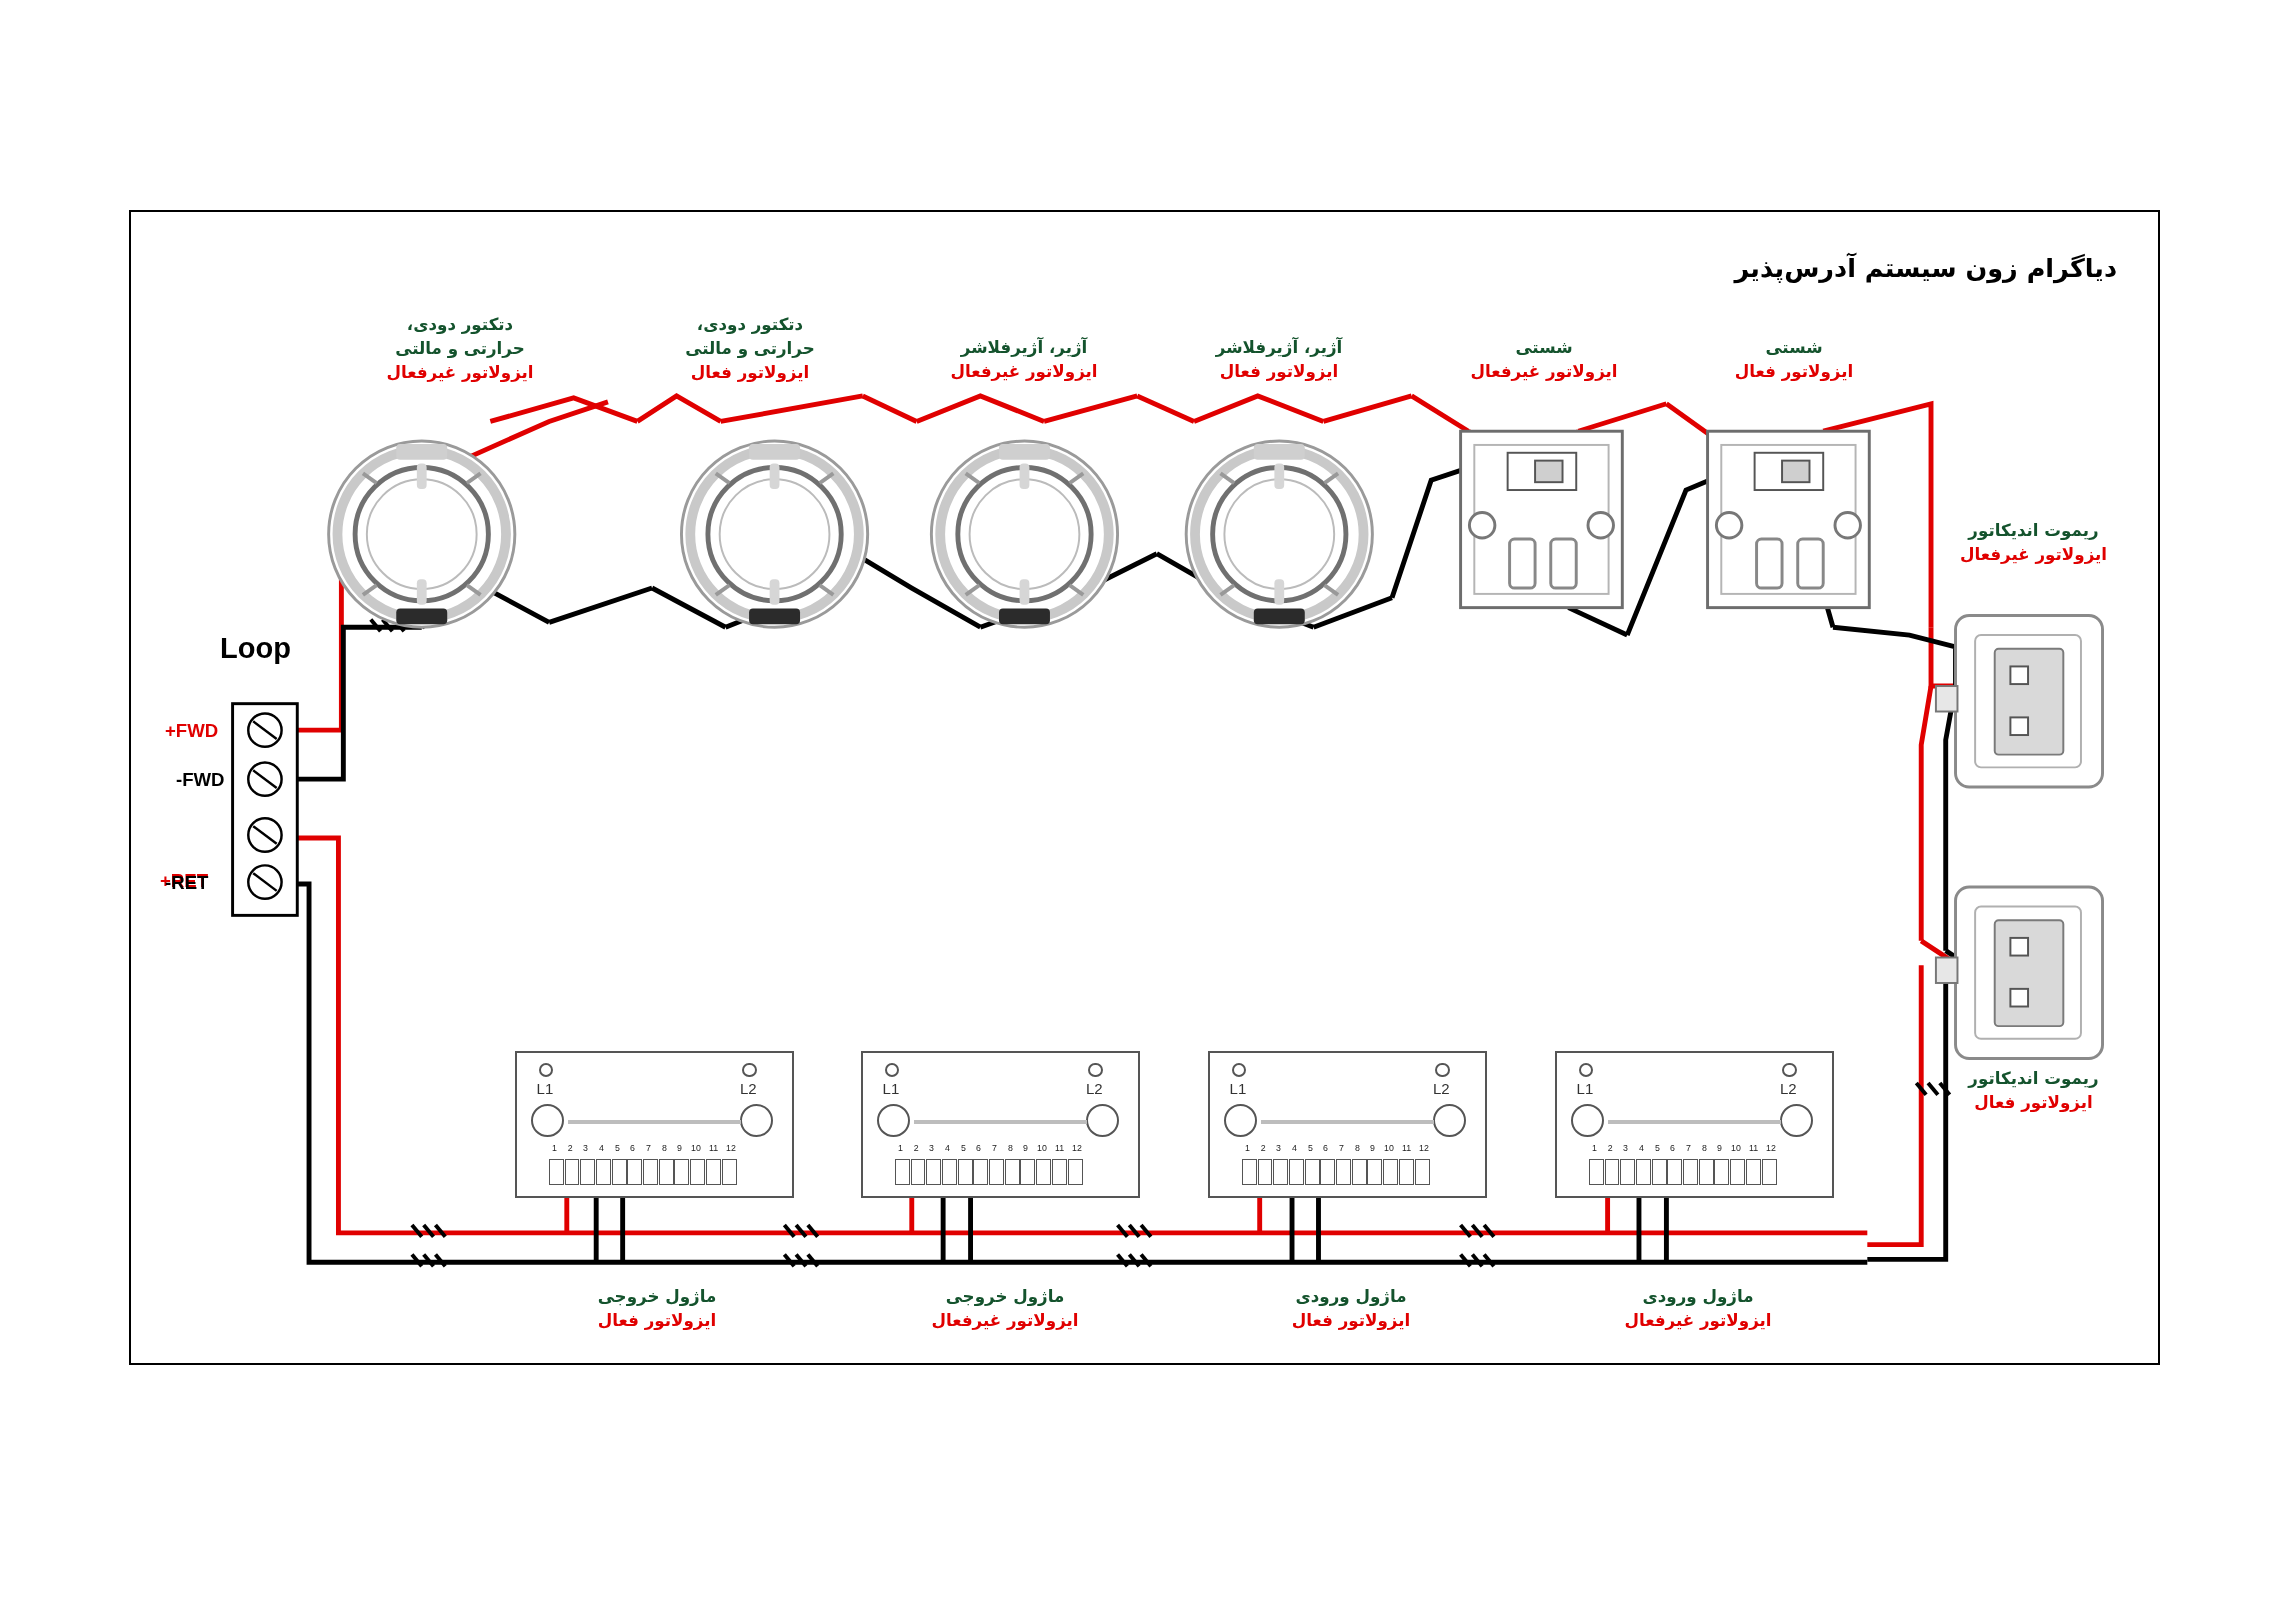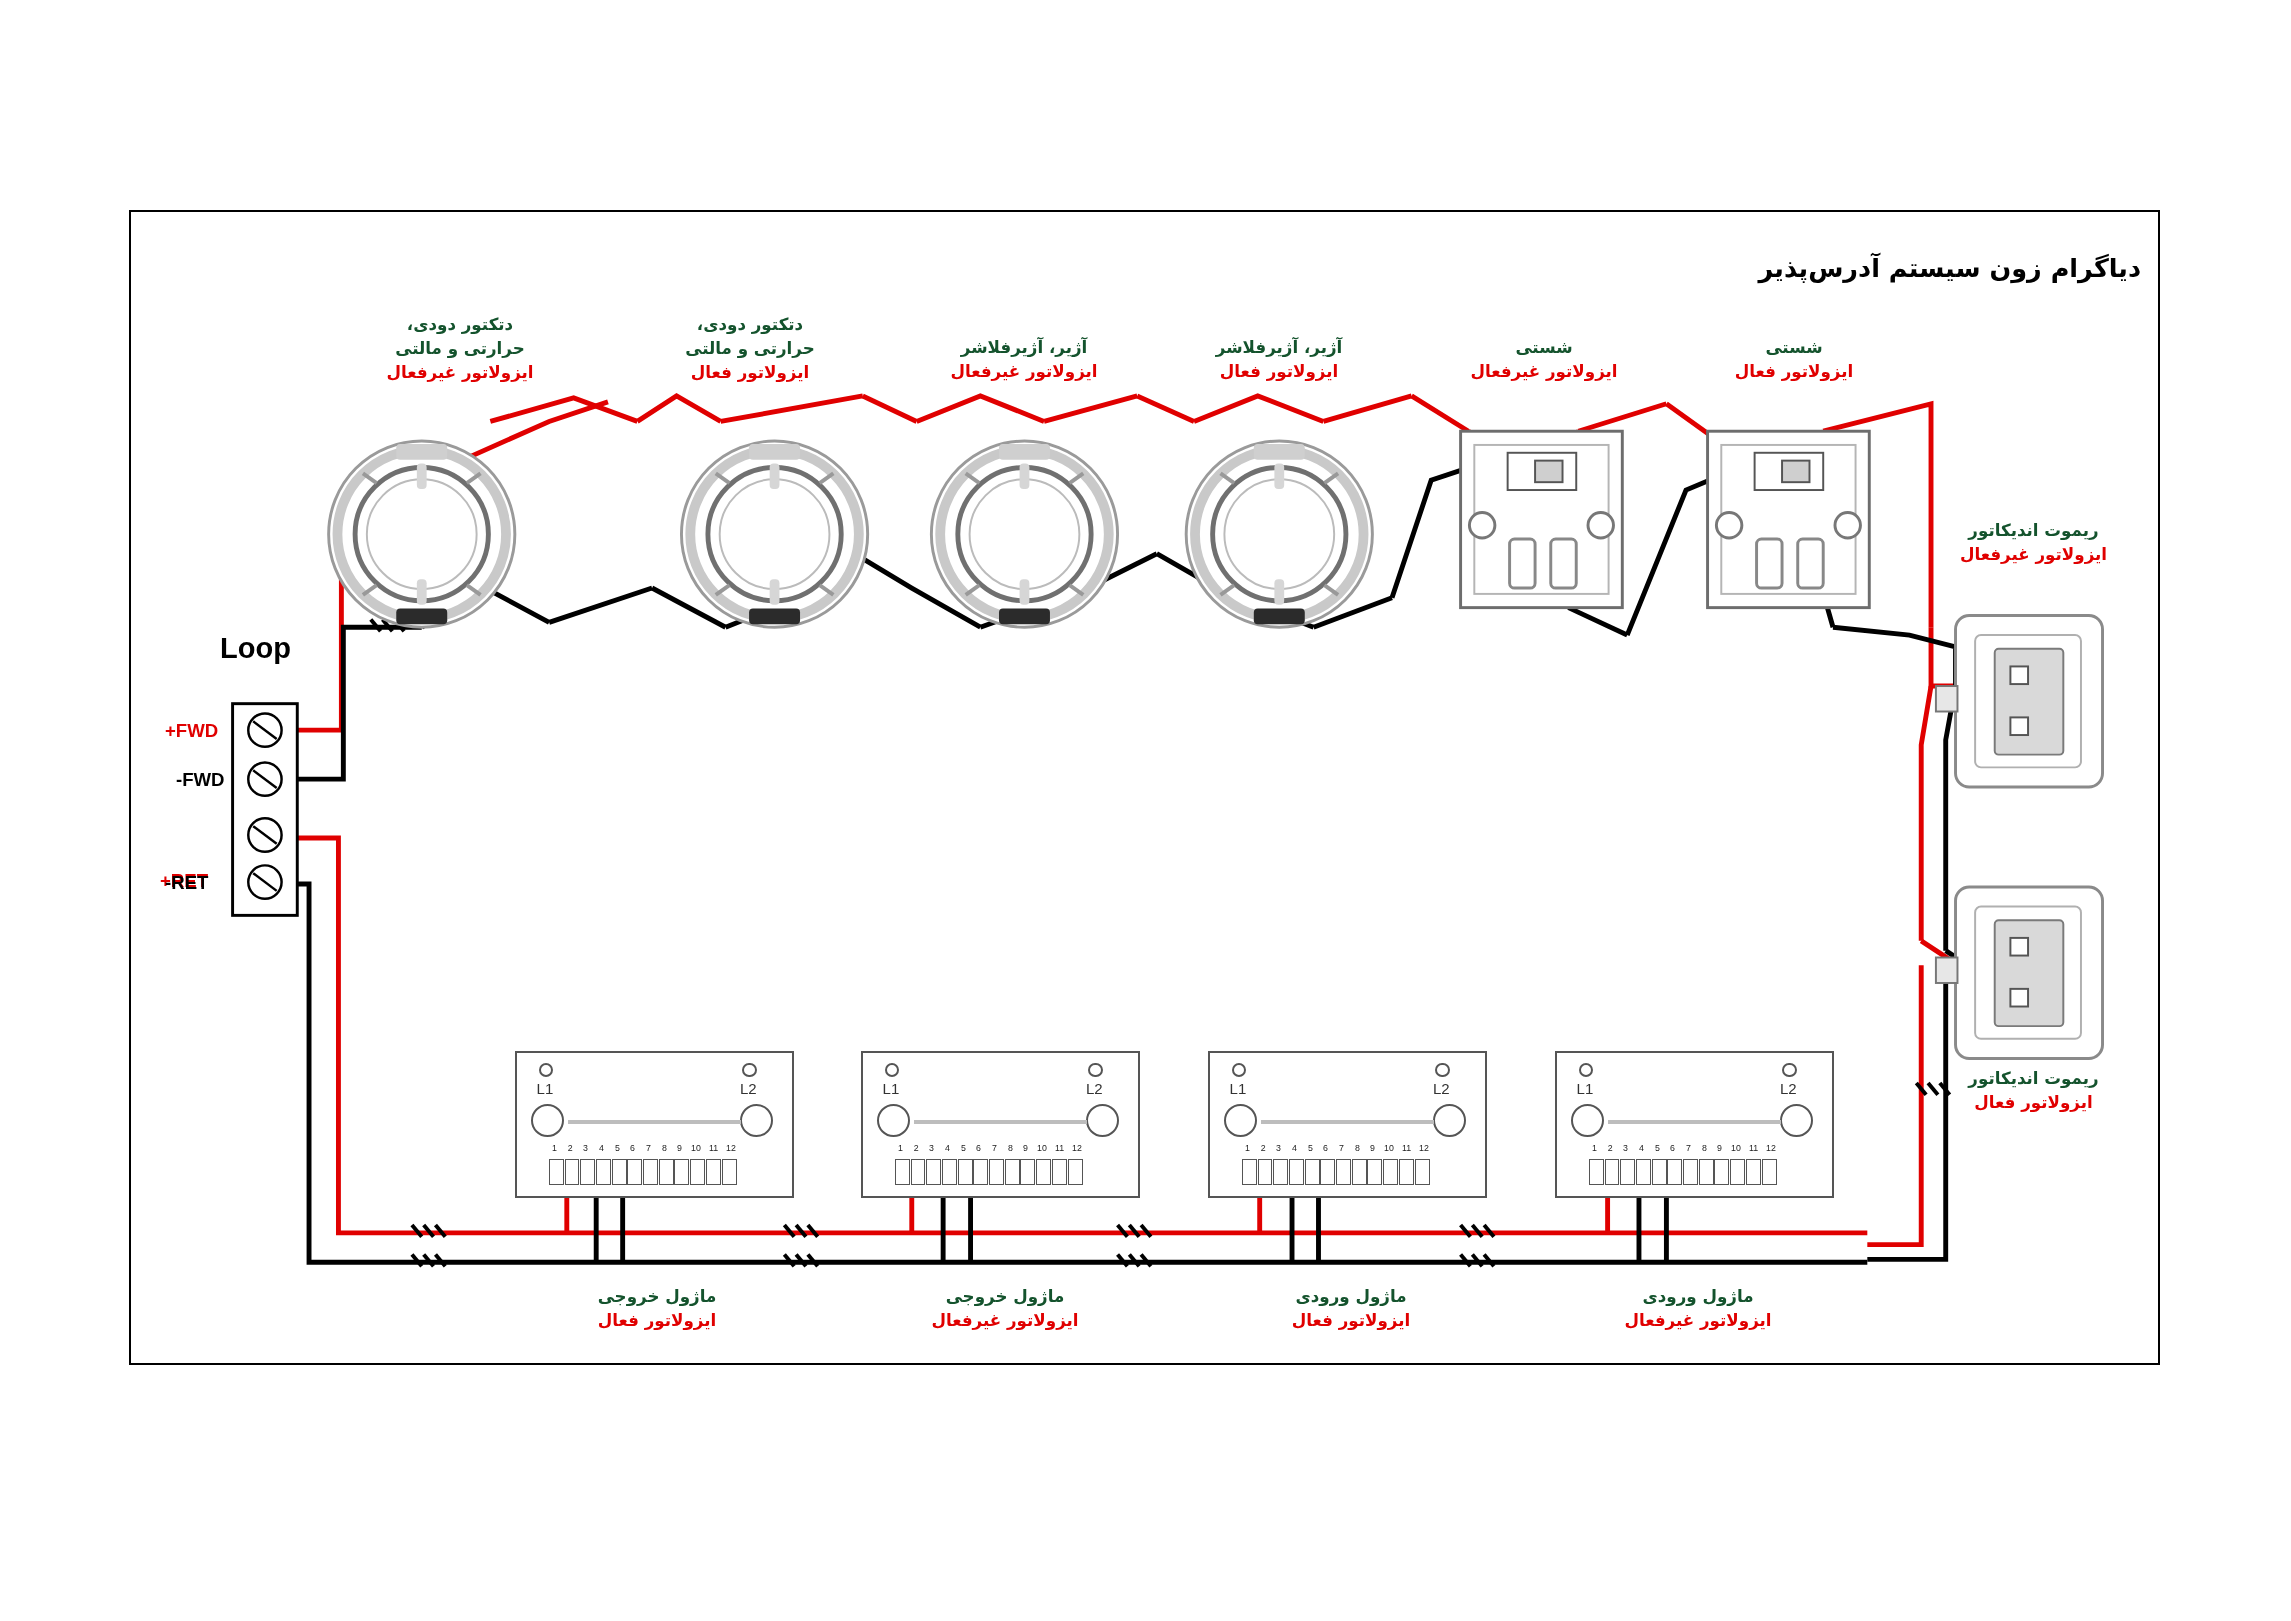--- a/index.html
+++ b/index.html
@@ -22,21 +22,21 @@
   .term-sq{position:absolute;border:1.5px solid #555;background:#fff;box-sizing:border-box;}
   .ll{position:absolute;font-size:15px;color:#333;font-family:"Liberation Sans",sans-serif;}
   svg{position:absolute;left:0;top:0;overflow:visible;}
 </style>
 </head>
 <body>
 
 <div id="stage">
   <div id="frame"></div>
 
-  <div class="title" style="right:151px; top:253px;">دیاگرام زون سیستم آدرس‌پذیر</div>
+  <div class="title" style="right:175px; top:253px;">دیاگرام زون سیستم آدرس‌پذیر</div>
 
   <svg width="2292" height="1621" viewBox="0 0 2338 1654">
     <g fill="none" stroke-linecap="butt">
 
       <path d="M280,745 L348,745 L348,508 L385,508" stroke="#e00000" stroke-width="5"></path>
       <path d="M385,508 L560,430 L620,410" stroke="#e00000" stroke-width="5"></path>
       <path d="M500,430 L585,406 L650,430" stroke="#e00000" stroke-width="5"></path>
       <path d="M650,430 L690,404 L735,430" stroke="#e00000" stroke-width="5"></path>
       <path d="M735,430 L880,404" stroke="#e00000" stroke-width="5"></path>
       <path d="M880,404 L935,430" stroke="#e00000" stroke-width="5"></path>

